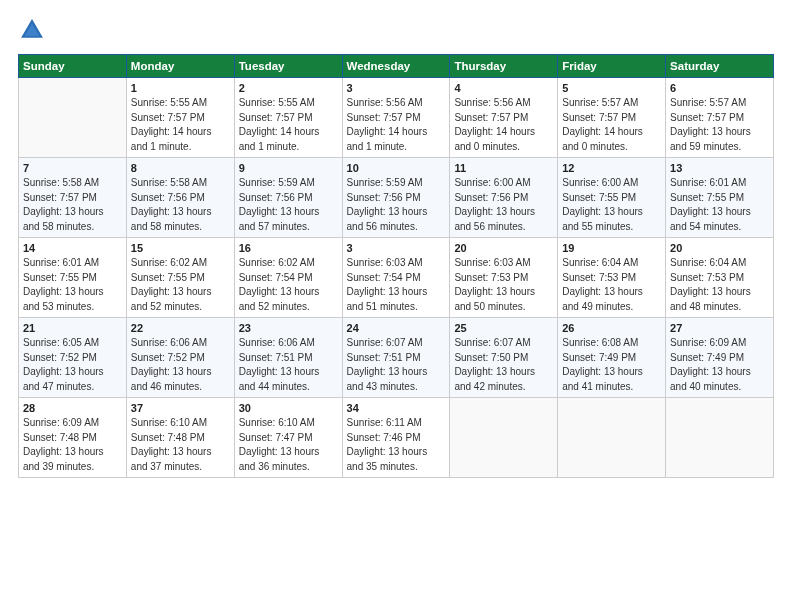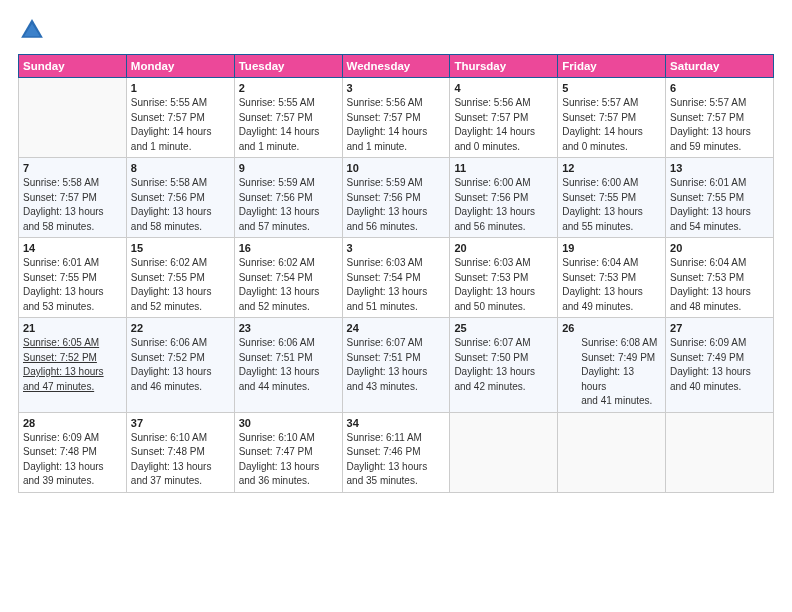--- a/index.html
+++ b/index.html
@@ -53,21 +53,21 @@
       font-size: 15px;
       color: #444;
       margin-top: 2px;
     }
     table {
       width: 100%;
       border-collapse: collapse;
       table-layout: fixed;
     }
     thead tr th {
-      background: #ec4899;
+      background: #15803d;
       color: #fff;
       font-size: 11.5px;
       font-weight: bold;
       padding: 5px 4px;
       text-align: left;
       border: 1px solid #1a5a9a;
     }
     tbody tr td {
       border: 1px solid #ccc;
       vertical-align: top;
@@ -275,21 +275,21 @@
             <span class="day-num">20</span>
             <div class="cell-info" style="white-space: pre-line;">Sunrise: 6:04 AM
 Sunset: 7:53 PM
 Daylight: 13 hours
 and 48 minutes.</div>
           </td>
         </tr>
         <tr>
           <td>
             <span class="day-num">21</span>
-            <div class="cell-info" style="white-space: pre-line; text-decoration: underline;">Sunrise: 6:05 AM
+            <div class="cell-info" style="white-space: pre-line;">Sunrise: 6:05 AM
 Sunset: 7:52 PM
 Daylight: 13 hours
 and 47 minutes.</div>
           </td>
           <td>
             <span class="day-num">22</span>
             <div class="cell-info" style="white-space: pre-line;">Sunrise: 6:06 AM
 Sunset: 7:52 PM
 Daylight: 13 hours
 and 46 minutes.</div>
@@ -310,21 +310,21 @@
           </td>
           <td>
             <span class="day-num">25</span>
             <div class="cell-info" style="white-space: pre-line;">Sunrise: 6:07 AM
 Sunset: 7:50 PM
 Daylight: 13 hours
 and 42 minutes.</div>
           </td>
           <td>
             <span class="day-num">26</span>
-            <div class="cell-info" style="white-space: pre-line; margin-left: 19px;">Sunrise: 6:08 AM
+            <div class="cell-info" style="white-space: pre-line;">Sunrise: 6:08 AM
 Sunset: 7:49 PM
 Daylight: 13 hours
 and 41 minutes.</div>
           </td>
           <td>
             <span class="day-num">27</span>
             <div class="cell-info" style="white-space: pre-line;">Sunrise: 6:09 AM
 Sunset: 7:49 PM
 Daylight: 13 hours
 and 40 minutes.</div>

